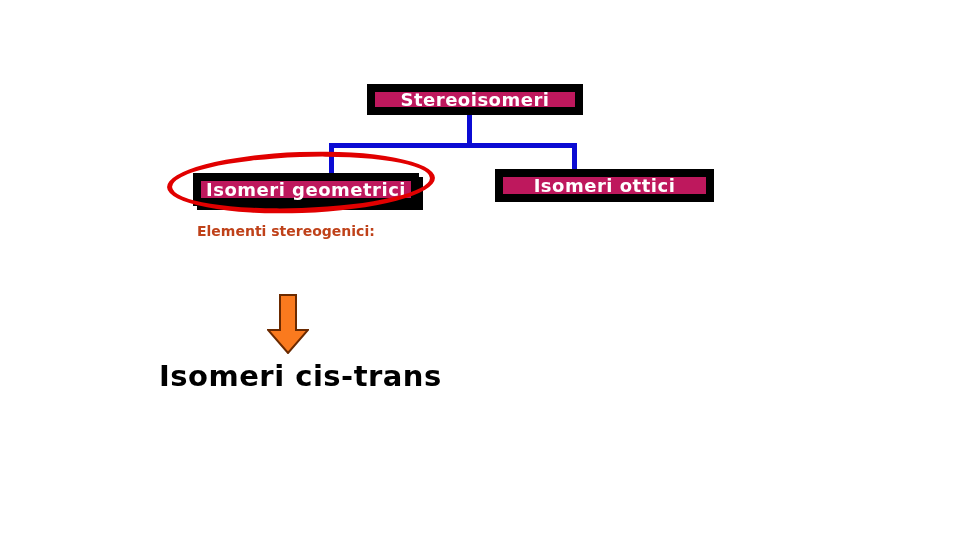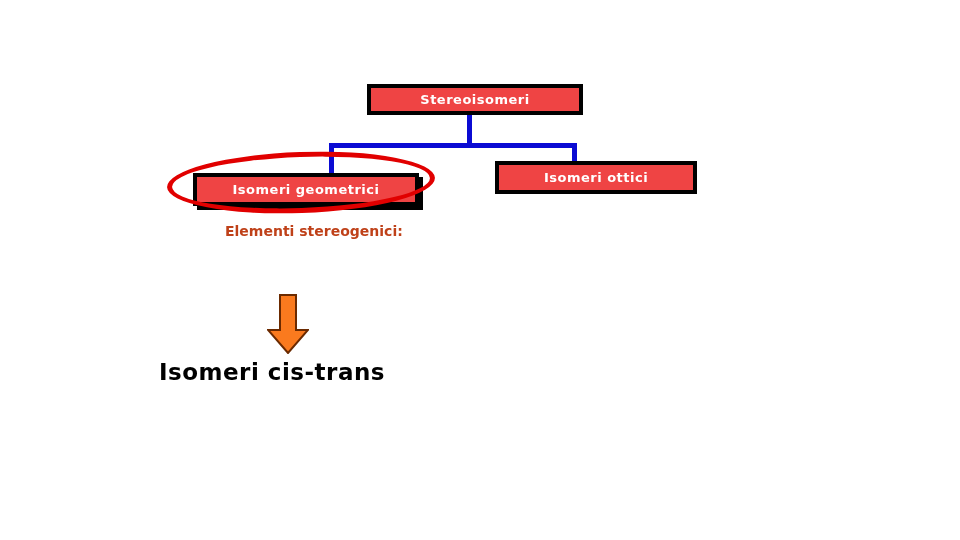--- a/index.html
+++ b/index.html
@@ -14,34 +14,34 @@
   .slide {
     position: relative;
     width: 960px;
     height: 540px;
     background: #ffffff;
   }
   
   .node {
     position: absolute;
     box-sizing: border-box;
-    background: #ef4444;
-    border: 4px solid #000000;
+    background: #be185d;
+    border: 8px solid #000000;
     color: #ffffff;
     font-weight: bold;
     display: flex;
     align-items: center;
     justify-content: center;
-    font-size: 13px;
+    font-size: 18px;
     letter-spacing: 0.5px;
     white-space: nowrap;
   }
   .node-root     { left: 367px; top: 84px;  width: 216px; height: 31px; }
   .node-left     { left: 193px; top: 173px; width: 226px; height: 33px; box-shadow: 4px 4px 0 #000000; }
-  .node-right    { left: 495px; top: 161px; width: 202px; height: 33px; }
+  .node-right    { left: 495px; top: 169px; width: 219px; height: 33px; }
 
   
   .connector {
     position: absolute;
     background: #0b0bd3;
   }
   .conn-stem-top   { left: 467px; top: 115px; width: 5px;  height: 29px; }
   .conn-horizontal { left: 329px; top: 143px; width: 248px; height: 5px; }
   .conn-drop-left  { left: 329px; top: 147px; width: 5px;  height: 27px; }
   .conn-drop-right { left: 572px; top: 147px; width: 5px;  height: 22px; }
@@ -65,40 +65,39 @@
   
   .annotation {
     position: absolute;
     left: 197px;
     top: 220px;
     color: #bf4119;
     font-weight: bold;
     font-size: 14px;
     line-height: 22.5px;
     white-space: nowrap;
-    margin-left: 28px;
   }
 
   
   .down-arrow {
     position: absolute;
     left: 267px;
     top: 294px;
     width: 42px;
     height: 60px;
   }
 
   
   .result-heading {
     position: absolute;
     left: 159px;
     top: 359px;
     color: #000000;
     font-weight: bold;
-    font-size: 23px;
+    font-size: 29px;
     letter-spacing: 0.5px;
     white-space: nowrap;
     text-align: center;
   }
 </style>
 </head>
 <body>
 
 <div class="slide">
 

